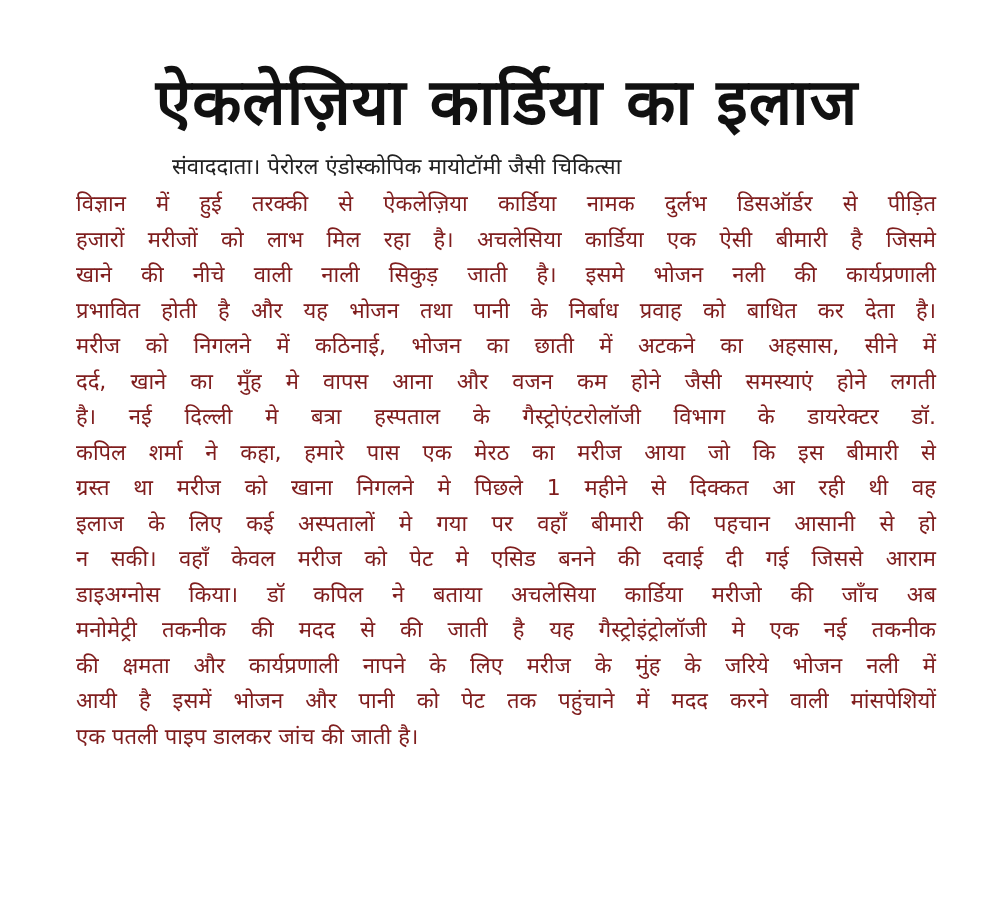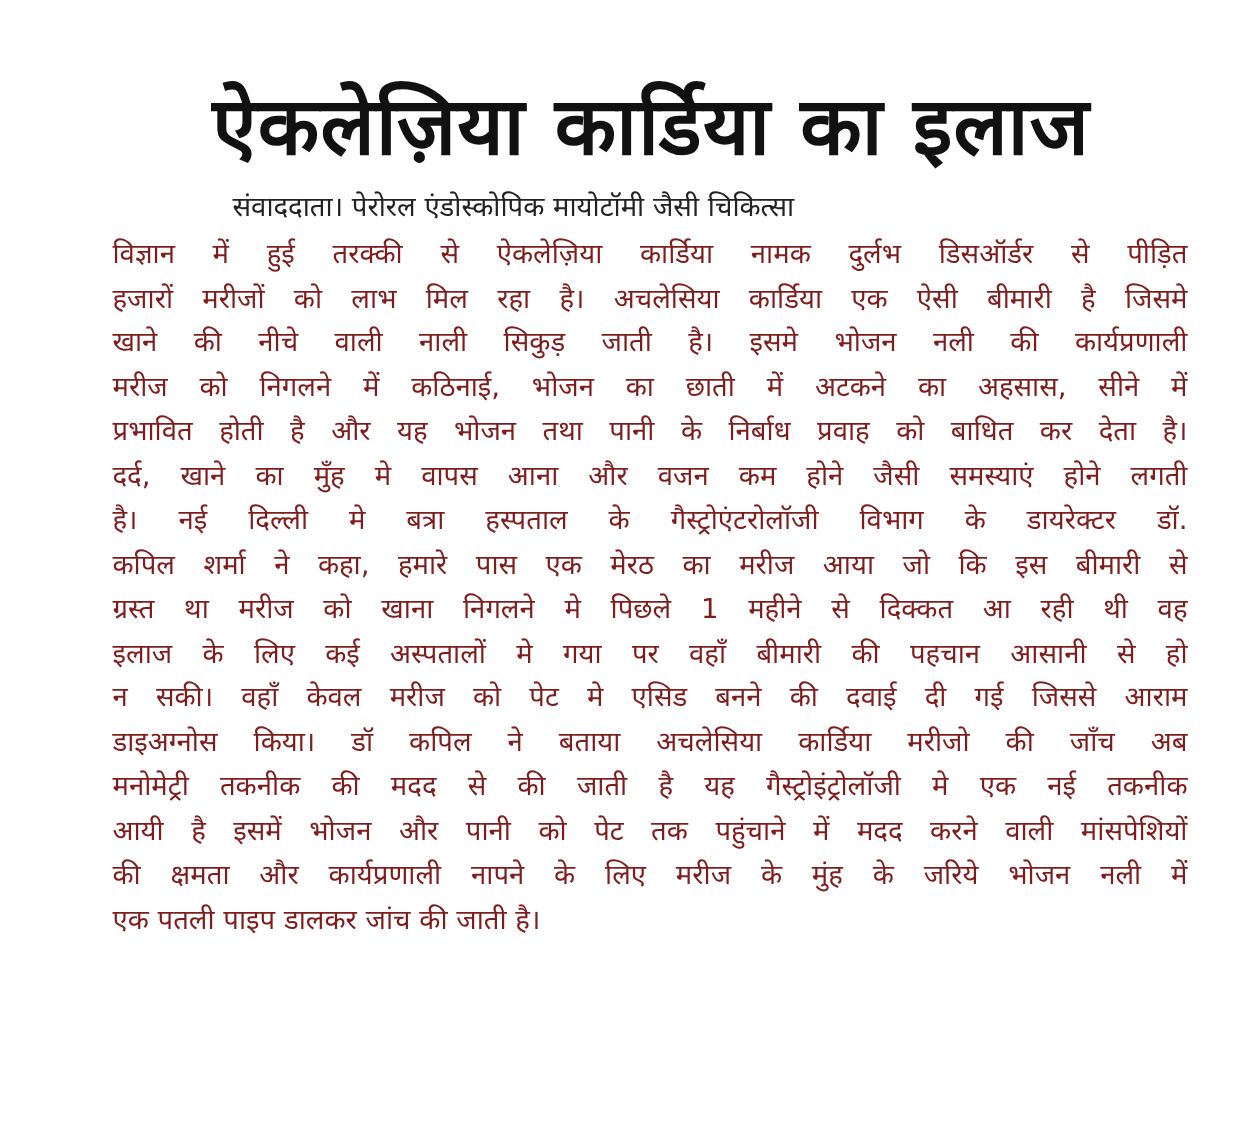--- a/index.html
+++ b/index.html
@@ -9,21 +9,21 @@
     }
     body {
       width: 1000px;
       height: 900px;
       position: relative;
       overflow: hidden;
       color: #1a1a1a;
     }
     .article {
       position: absolute;
-      left: 16px;
+      left: 2px;
       top: 0;
       width: 856px;
       height: 900px;
     }
     .headline {
       position: absolute;
       left: 70px;
       top: 62px;
       width: 870px;
       text-align: center;
@@ -69,27 +69,27 @@
 </head>
 <body>
 
 <div class="article">
   <div class="headline">ऐकलेज़िया कार्डिया का इलाज</div>
   <div class="byline">संवाददाता। पेरोरल एंडोस्कोपिक मायोटॉमी   जैसी चिकित्सा</div>
   <div class="body-text">
     <div class="line">विज्ञान में हुई तरक्की से  ऐकलेज़िया कार्डिया  नामक दुर्लभ डिसऑर्डर से पीड़ित</div>
     <div class="line">हजारों मरीजों को लाभ मिल रहा है। अचलेसिया कार्डिया एक ऐसी बीमारी है जिसमे</div>
     <div class="line">खाने की  नीचे वाली नाली सिकुड़ जाती है। इसमे  भोजन नली की कार्यप्रणाली</div>
+    <div class="line">प्रभावित होती है और यह भोजन तथा पानी के निर्बाध प्रवाह को बाधित कर देता है।</div>
     <div class="line">मरीज को निगलने में कठिनाई, भोजन का छाती में अटकने का अहसास, सीने में</div>
-    <div class="line">प्रभावित होती है और यह भोजन तथा पानी के निर्बाध प्रवाह को बाधित कर देता है।</div>
     <div class="line">दर्द, खाने का मुँह मे वापस आना  और वजन कम होने जैसी समस्याएं होने लगती</div>
     <div class="line">है। नई दिल्ली मे बत्रा हस्पताल के  गैस्ट्रोएंटरोलॉजी विभाग के डायरेक्टर   डॉ.</div>
     <div class="line">कपिल शर्मा ने कहा,  हमारे पास एक मेरठ का मरीज आया जो कि इस बीमारी से</div>
     <div class="line">ग्रस्त था मरीज को खाना निगलने मे पिछले 1 महीने से दिक्कत  आ रही थी वह</div>
     <div class="line">इलाज के लिए कई अस्पतालों मे गया पर वहाँ बीमारी की पहचान आसानी से हो</div>
     <div class="line">न सकी। वहाँ केवल मरीज को  पेट मे एसिड बनने की दवाई दी गई जिससे आराम</div>
     <div class="line">डाइअग्नोस किया। डॉ कपिल ने बताया अचलेसिया कार्डिया मरीजो की जाँच अब</div>
     <div class="line">मनोमेट्री तकनीक की मदद से की जाती है यह गैस्ट्रोइंट्रोलॉजी मे एक नई तकनीक</div>
+    <div class="line">की क्षमता और कार्यप्रणाली नापने के लिए मरीज के मुंह के जरिये भोजन नली में</div>
     <div class="line">आयी है  इसमें भोजन और पानी को पेट तक पहुंचाने में मदद करने वाली मांसपेशियों</div>
-    <div class="line">की क्षमता और कार्यप्रणाली नापने के लिए मरीज के मुंह के जरिये भोजन नली में</div>
     <div class="line last">एक पतली पाइप डालकर जांच की जाती है।</div>
   </div>
 </div>
 
 </body></html>

